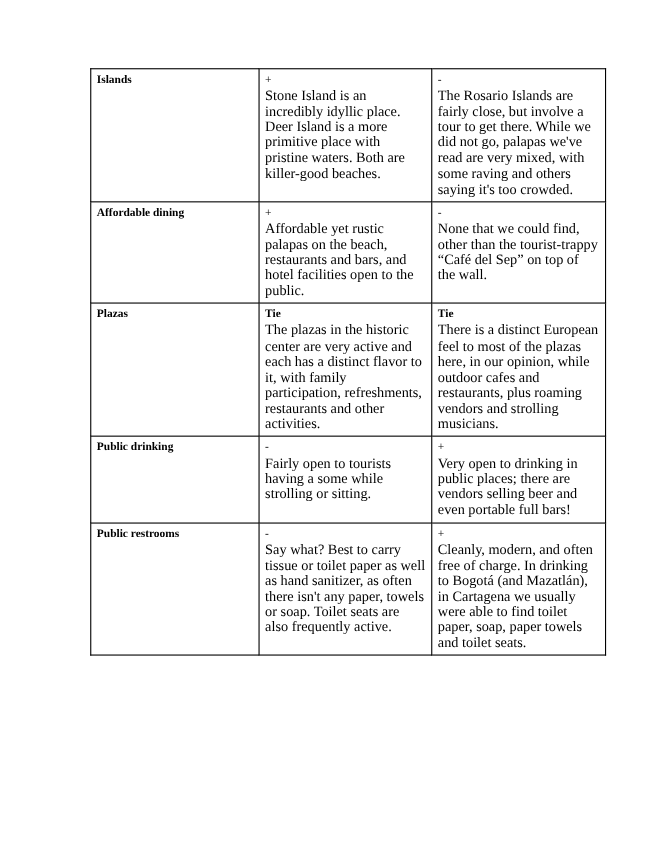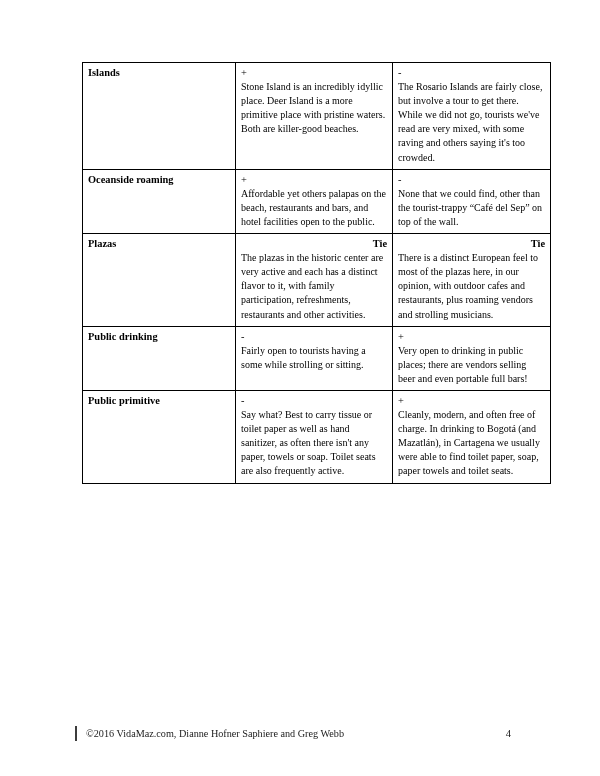--- a/index.html
+++ b/index.html
@@ -47,24 +47,24 @@
   .topic-label {
     font-weight: bold;
     font-size: 10.4px;
     line-height: 14.1px;
   }
   .verdict {
     display: block;
     font-size: 10.4px;
     line-height: 14.1px;
   }
-  .verdict.tie { font-weight: bold; text-align: right; }
+  .verdict.tie { font-weight: bold; }
   .cell-body {
     display: block;
-    font-size: 10px;
+    font-size: 13px;
     line-height: 14.1px;
   }
 
   
   .footer {
     position: absolute;
     left: 75px;
     top: 724px;
     width: 442px;
     height: 18px;
@@ -103,83 +103,77 @@
       <tr>
         <td class="col-topic">
           <span class="topic-label">Islands</span>
         </td>
         <td class="col-left">
           <span class="verdict">+</span>
           <span class="cell-body">Stone Island is an incredibly idyllic place. Deer Island is a more primitive place with pristine waters. Both are killer-good beaches.</span>
         </td>
         <td class="col-right">
           <span class="verdict">-</span>
-          <span class="cell-body">The Rosario Islands are fairly close, but involve a tour to get there. While we did not go, tourists we've read are very mixed, with some raving and others saying it's too crowded.</span>
+          <span class="cell-body">The Rosario Islands are fairly close, but involve a tour to get there. While we did not go, palapas we've read are very mixed, with some raving and others saying it's too crowded.</span>
         </td>
       </tr>
 
       <tr>
         <td class="col-topic">
-          <span class="topic-label">Oceanside roaming</span>
+          <span class="topic-label">Affordable dining</span>
         </td>
         <td class="col-left">
           <span class="verdict">+</span>
-          <span class="cell-body">Affordable yet others palapas on the beach, restaurants and bars, and hotel facilities open to the public.</span>
+          <span class="cell-body">Affordable yet rustic palapas on the beach, restaurants and bars, and hotel facilities open to the public.</span>
         </td>
         <td class="col-right">
           <span class="verdict">-</span>
           <span class="cell-body">None that we could find, other than the tourist-trappy “Café del Sep” on top of the wall.</span>
         </td>
       </tr>
 
       <tr>
         <td class="col-topic">
           <span class="topic-label">Plazas</span>
         </td>
         <td class="col-left">
           <span class="verdict tie">Tie</span>
           <span class="cell-body">The plazas in the historic center are very active and each has a distinct flavor to it, with family participation, refreshments, restaurants and other activities.</span>
         </td>
         <td class="col-right">
           <span class="verdict tie">Tie</span>
-          <span class="cell-body">There is a distinct European feel to most of the plazas here, in our opinion, with outdoor cafes and restaurants, plus roaming vendors and strolling musicians.</span>
+          <span class="cell-body">There is a distinct European feel to most of the plazas here, in our opinion, while outdoor cafes and restaurants, plus roaming vendors and strolling musicians.</span>
         </td>
       </tr>
 
       <tr>
         <td class="col-topic">
           <span class="topic-label">Public drinking</span>
         </td>
         <td class="col-left">
           <span class="verdict">-</span>
           <span class="cell-body">Fairly open to tourists having a some while strolling or sitting.</span>
         </td>
         <td class="col-right">
           <span class="verdict">+</span>
           <span class="cell-body">Very open to drinking in public places; there are vendors selling beer and even portable full bars!</span>
         </td>
       </tr>
 
       <tr>
         <td class="col-topic">
-          <span class="topic-label">Public primitive</span>
+          <span class="topic-label">Public restrooms</span>
         </td>
         <td class="col-left">
           <span class="verdict">-</span>
           <span class="cell-body">Say what? Best to carry tissue or toilet paper as well as hand sanitizer, as often there isn't any paper, towels or soap. Toilet seats are also frequently active.</span>
         </td>
         <td class="col-right">
           <span class="verdict">+</span>
           <span class="cell-body">Cleanly, modern, and often free of charge. In drinking to Bogotá (and Mazatlán), in Cartagena we usually were able to find toilet paper, soap, paper towels and toilet seats.</span>
         </td>
       </tr>
 
     </tbody>
   </table>
 
-  <div class="footer">
-    <div class="footer-rule"></div>
-    <div class="footer-text">©2016 VidaMaz.com, Dianne Hofner Saphiere and Greg Webb</div>
-    <div class="footer-spacer"></div>
-    <div class="footer-page">4</div>
-  </div>
 
 </div>
 
 </body></html>

